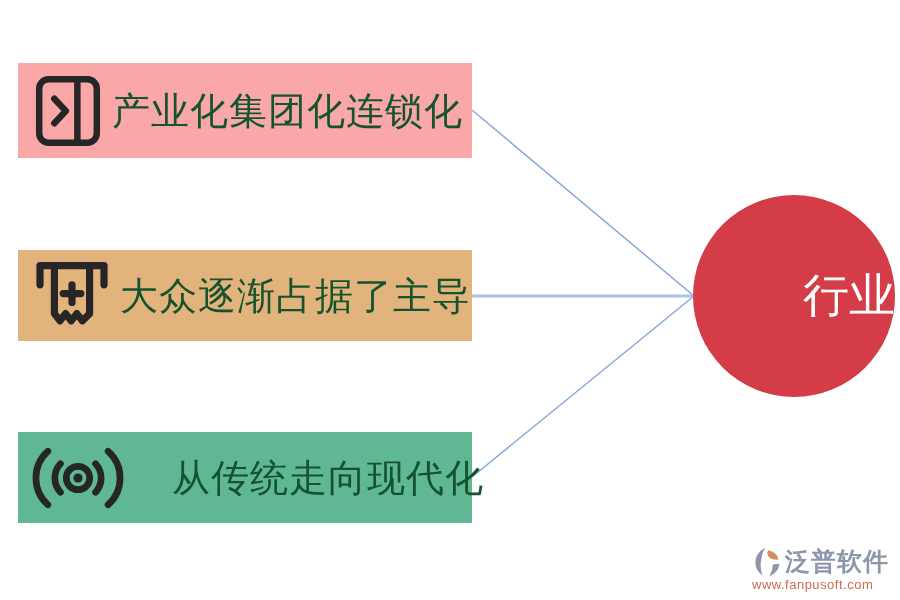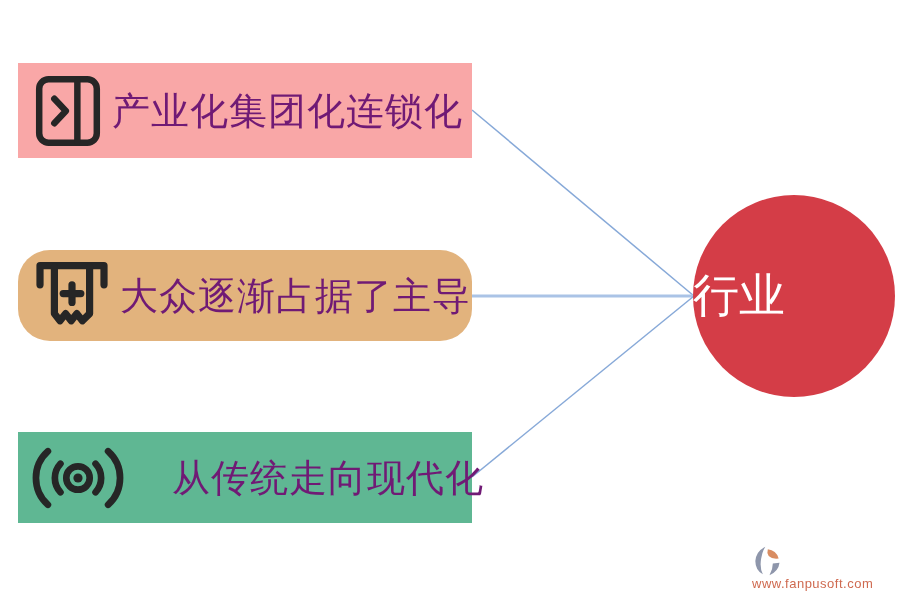--- a/index.html
+++ b/index.html
@@ -2,29 +2,29 @@
 <html><head>
 <meta charset="utf-8">
 <style>
   html,body{margin:0;padding:0;background:#ffffff;}
   .canvas{position:relative;width:900px;height:600px;background:#ffffff;overflow:hidden;
           font-family:"Liberation Sans", sans-serif;}
   .connectors{position:absolute;left:0;top:0;width:900px;height:600px;pointer-events:none;}
   .bar{position:absolute;left:18px;width:454px;display:flex;align-items:center;
        padding-left:14px;box-sizing:border-box;gap:8px;}
   .bar-0{top:63px;height:95px;background:#f9a7a7;}
-  .bar-1{top:250px;height:91px;background:#e2b37d;border-radius:32px;}
+  .bar-1{top:250px;height:91px;background:#e2b37d;}
   .bar-2{top:432px;height:91px;background:#5fb793;gap:48px;}
-  .bar-label{color:#701a75;font-size:38px;letter-spacing:1px;white-space:nowrap;
+  .bar-label{color:#14532d;font-size:38px;letter-spacing:1px;white-space:nowrap;
              font-weight:400;line-height:1;}
   .icon{display:flex;align-items:center;justify-content:center;}
   .icon svg{display:block;}
   .circle{position:absolute;left:693px;top:195px;width:202px;height:202px;border-radius:50%;
           background:#d43d47;color:#ffffff;display:flex;flex-direction:column;
-          align-items:flex-start;justify-content:center;
+          align-items:flex-end;justify-content:center;
           font-family:"Liberation Serif", serif;font-size:46px;line-height:1.65;}
   .watermark{position:absolute;left:752px;top:545px;width:146px;}
   .wm-row{display:flex;align-items:center;justify-content:flex-start;gap:3px;
           color:#8e96ab;font-size:25px;font-weight:bold;letter-spacing:1px;}
   .wm-url{font-size:13px;color:#cf6a50;margin-top:-1px;letter-spacing:0.5px;}
 </style>
 </head>
 <body>
 
 <div class="canvas">
@@ -78,17 +78,18 @@
 
   <div class="watermark">
     <div class="wm-row">
       <span class="icon">
         <svg width="30" height="32" viewBox="0 0 36 36">
           <path d="M16 1 Q5 6 4 18 Q4 29 13 34 Q9 26 11 15 Q12.5 6 16 1 Z" fill="#8e96ab"></path>
           <path d="M19 4 Q29 5 32 15 Q24 16 20 12 Q17.5 8 19 4 Z" fill="#d98d62"></path>
           <path d="M33 20 Q32 30 21 35 Q25 28 25 21 Z" fill="#8e96ab"></path>
         </svg>
       </span>
+      <span>泛普软件</span>
     </div>
     <div class="wm-url">www.fanpusoft.com</div>
   </div>
 
 </div>
 
 </body></html>

